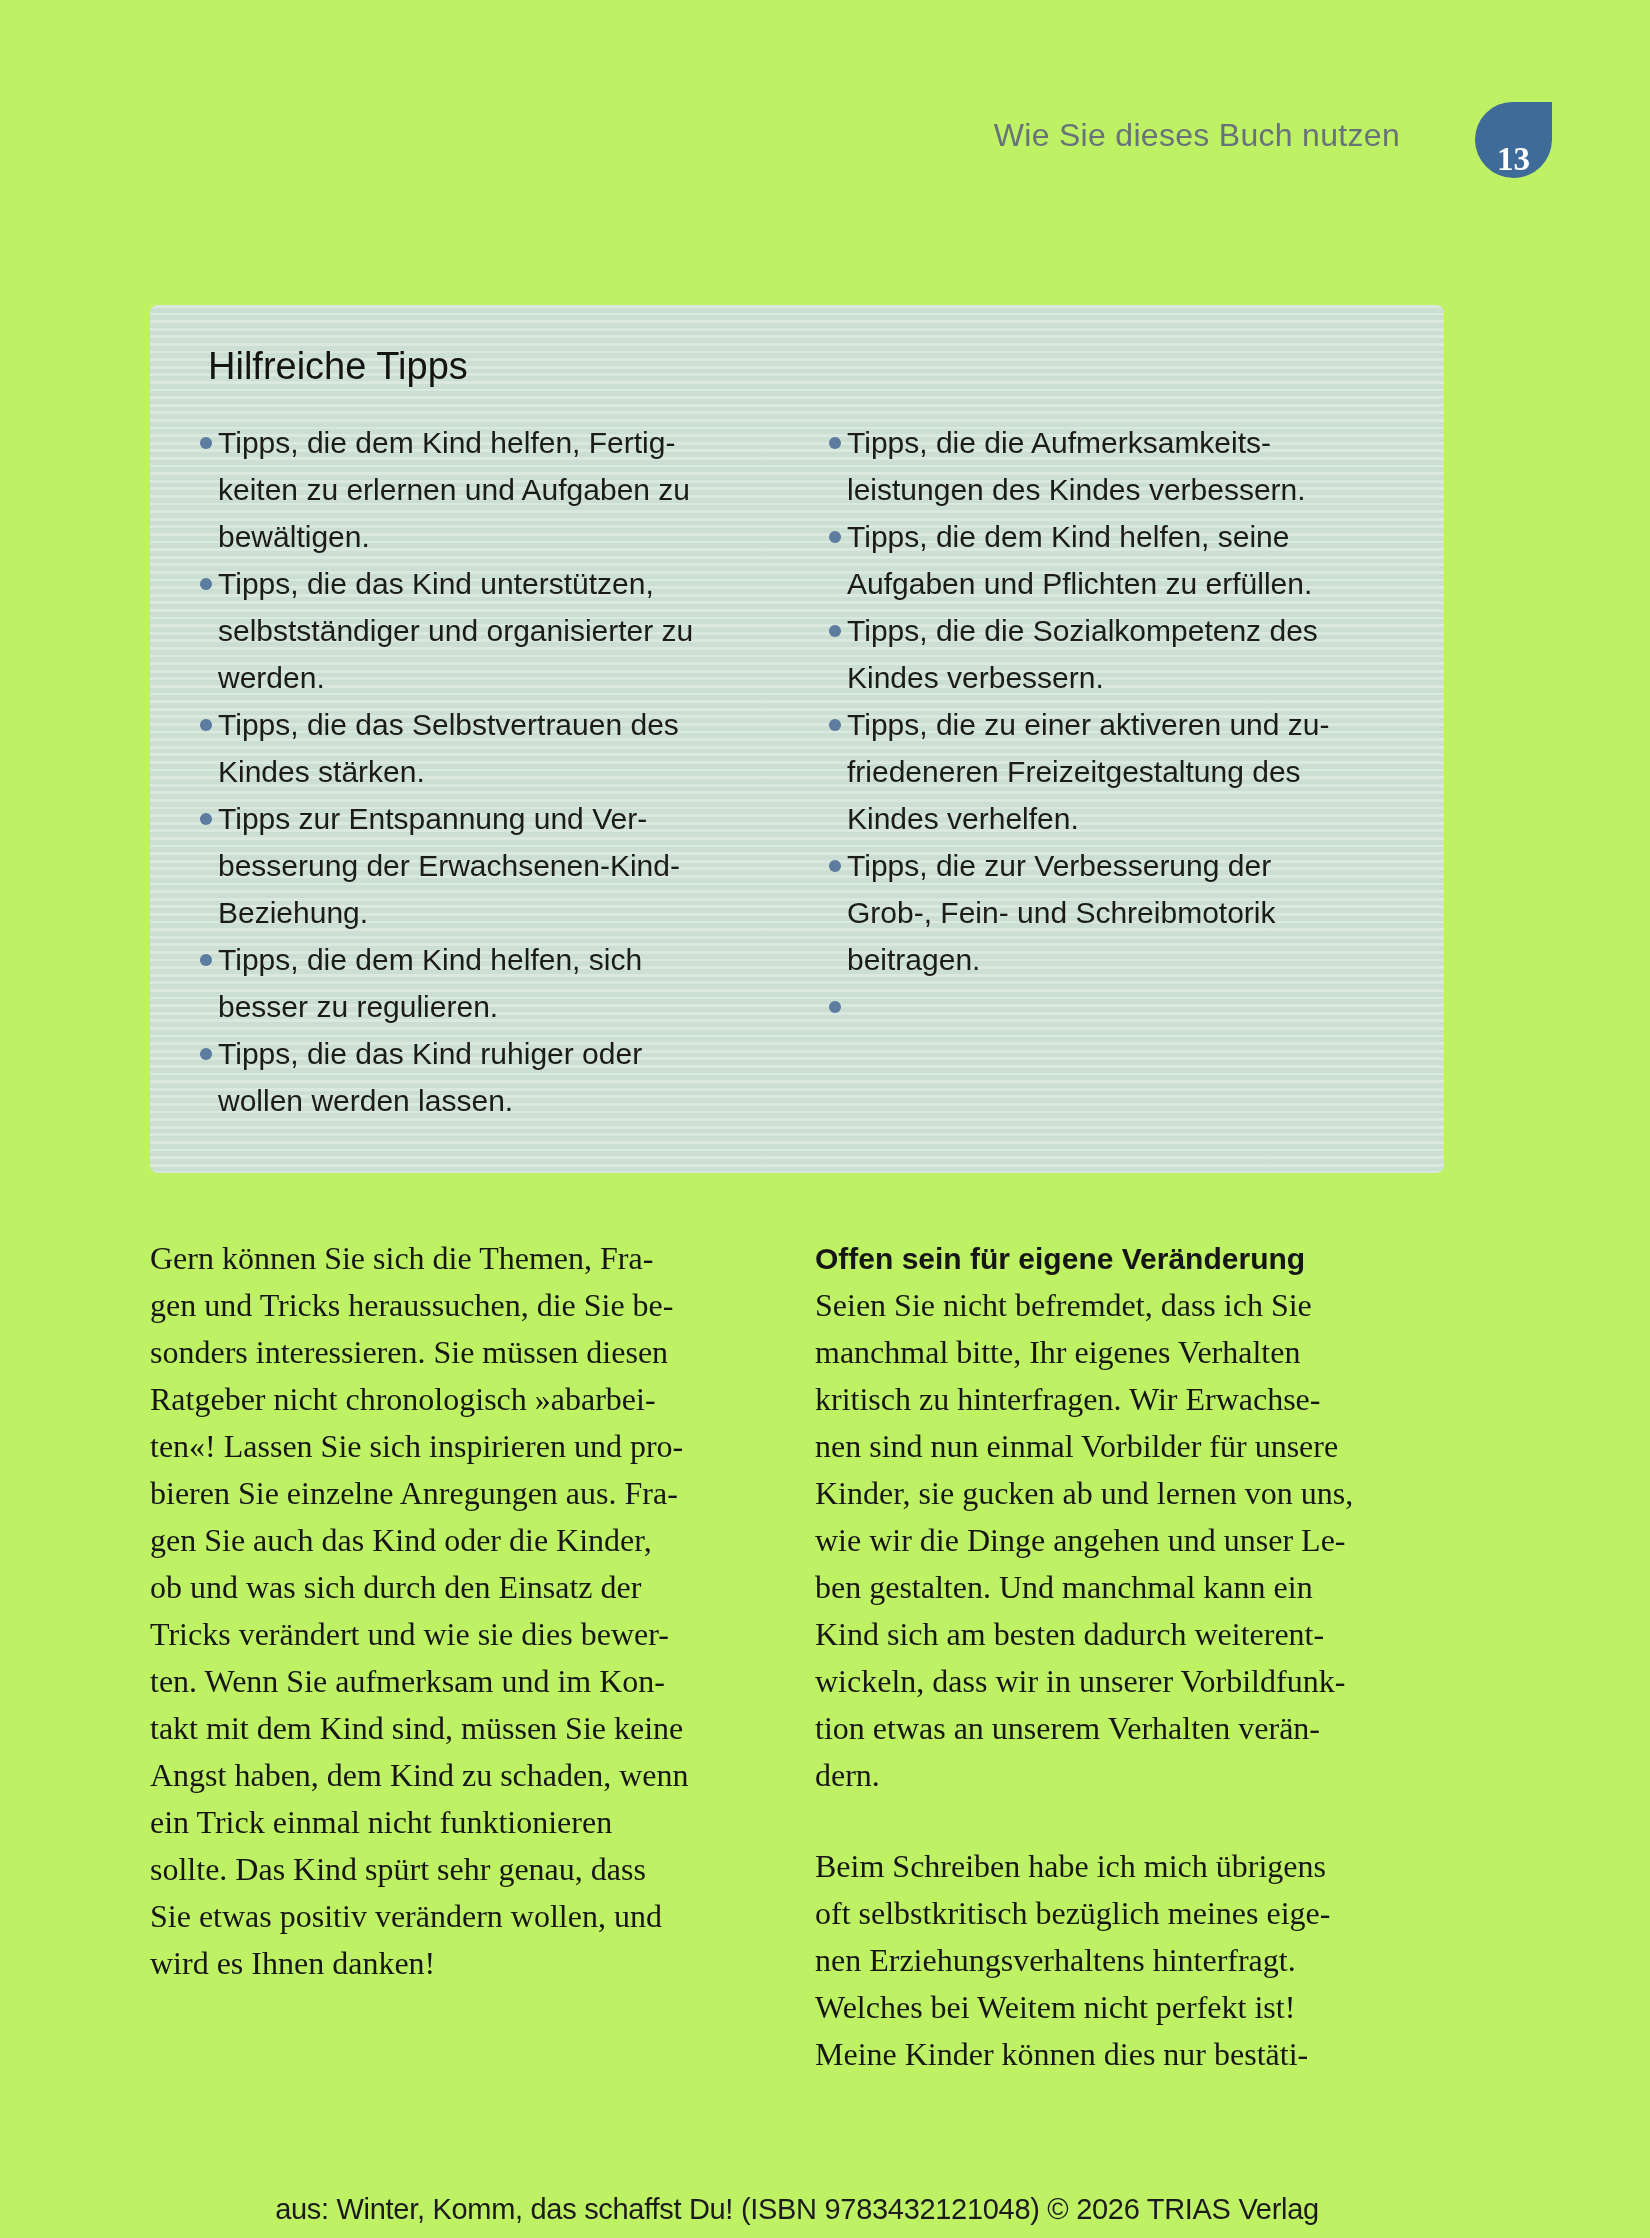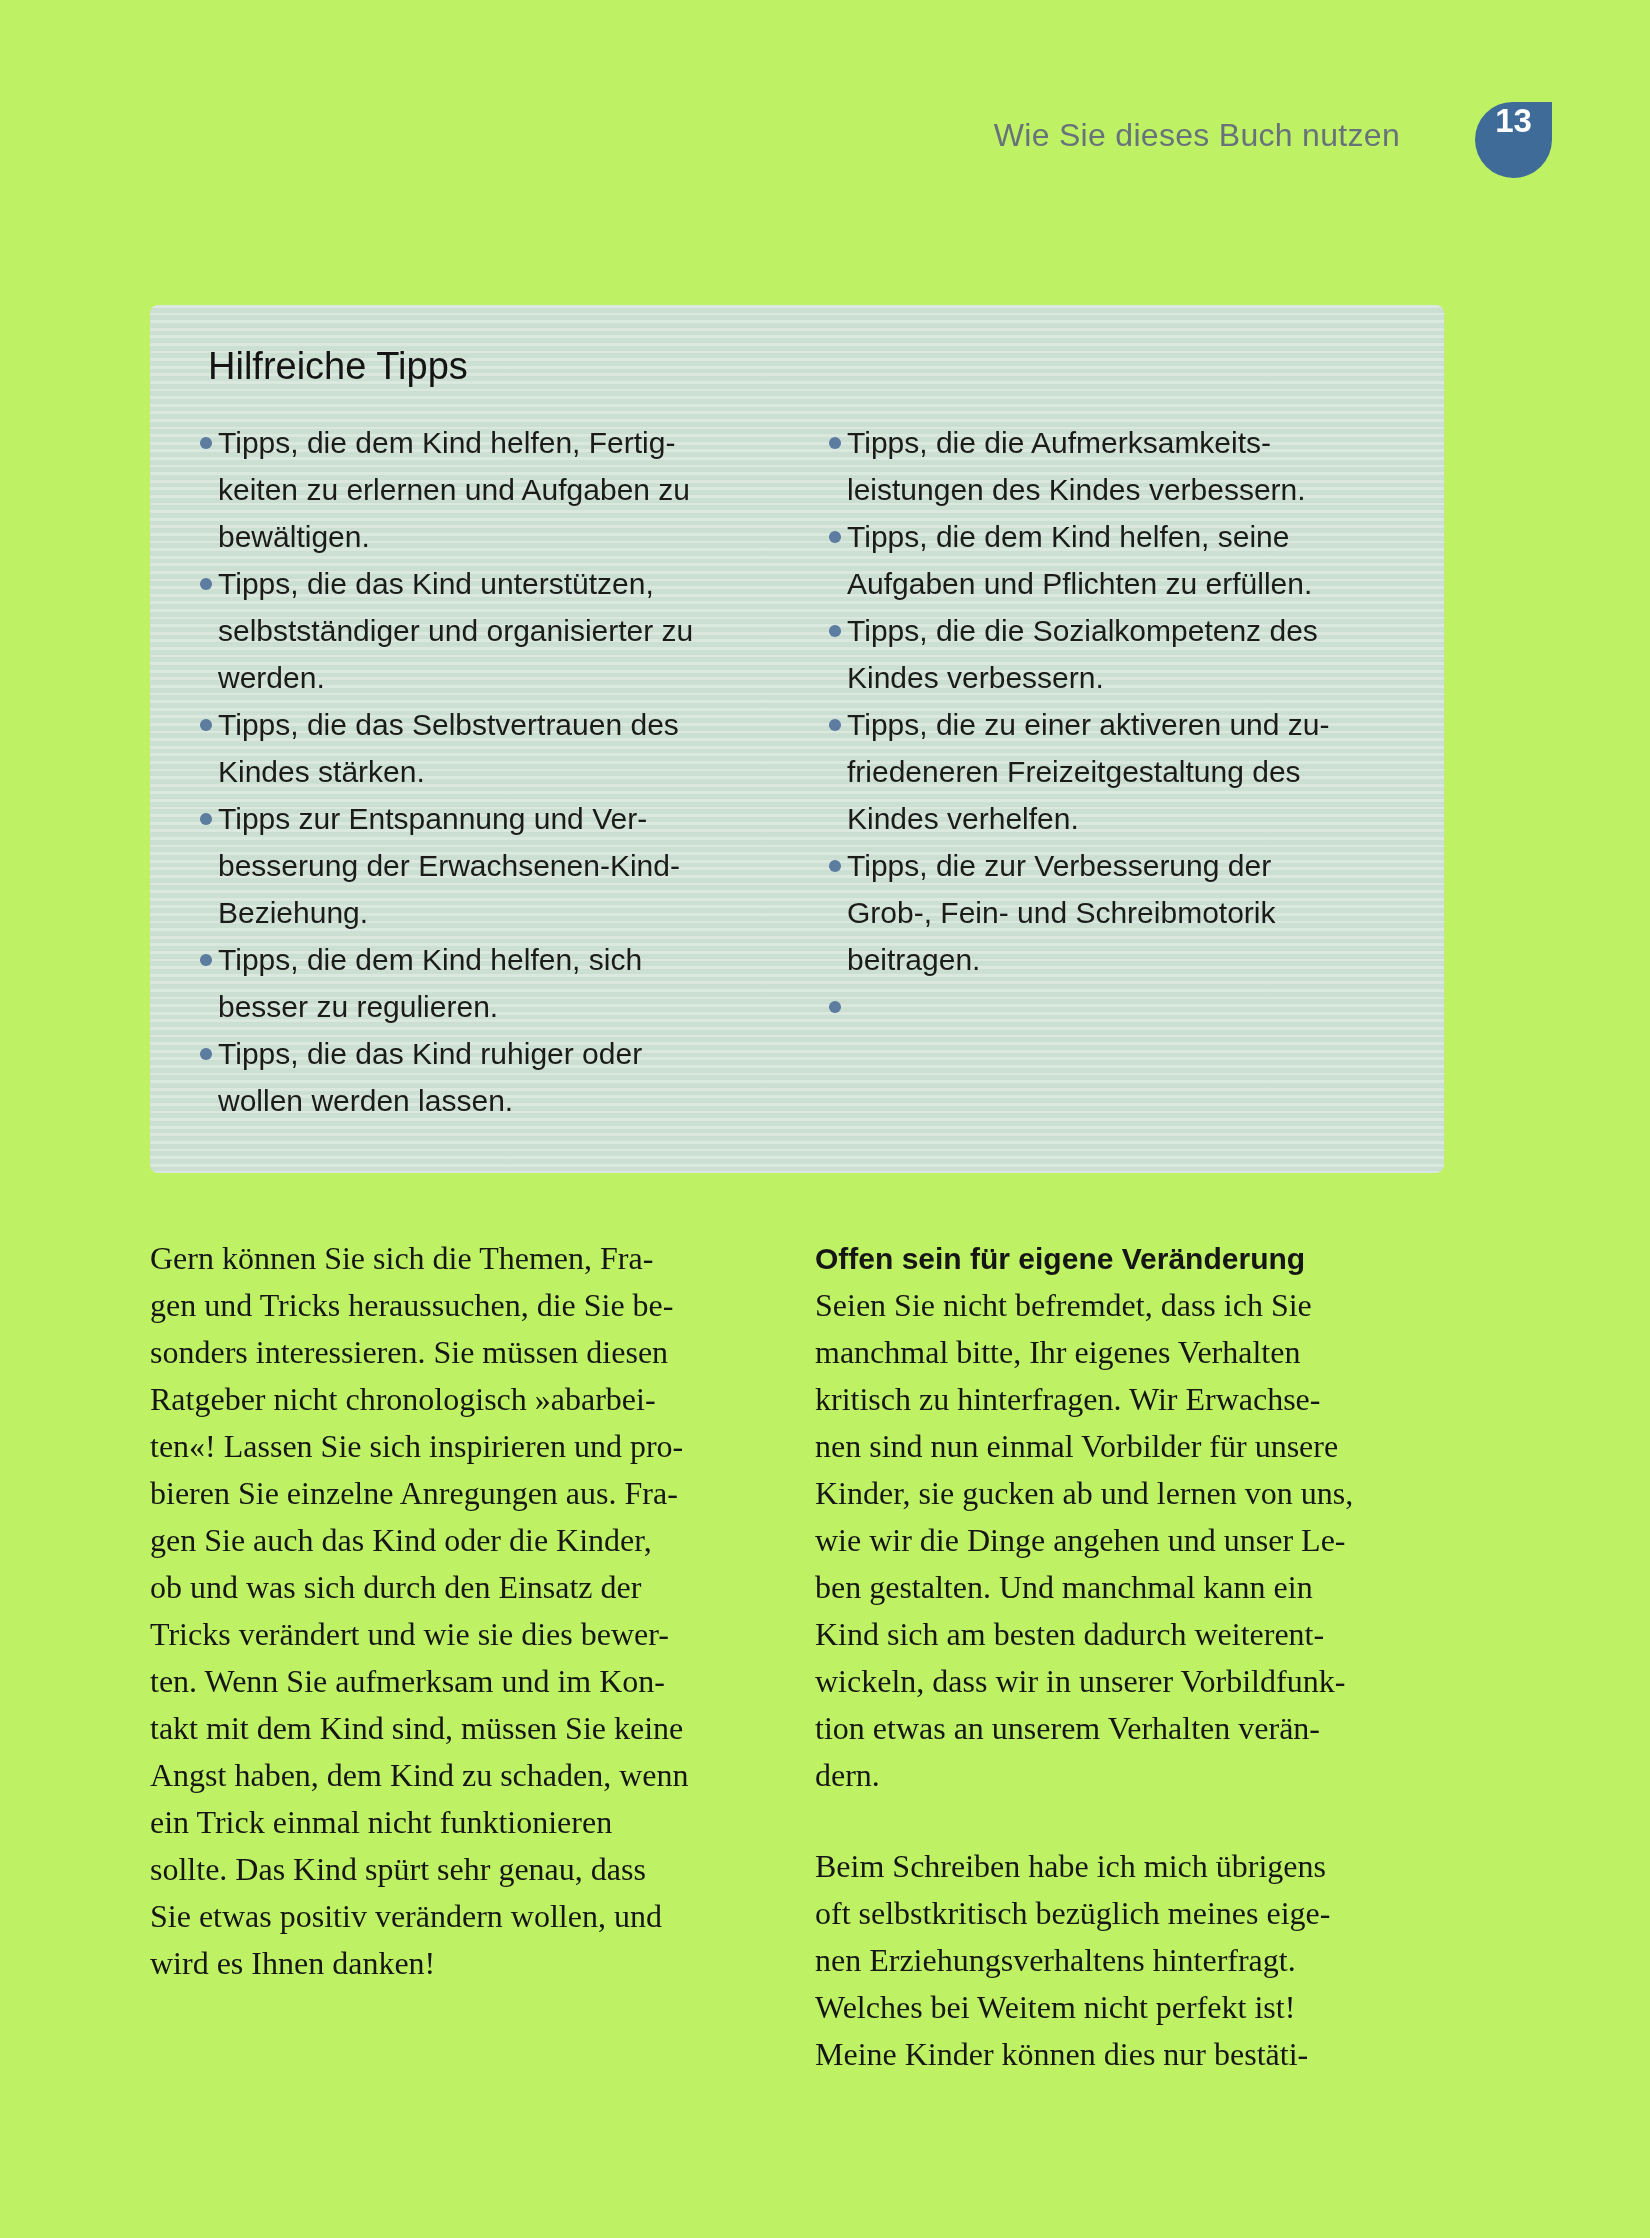--- a/index.html
+++ b/index.html
@@ -19,23 +19,23 @@
     font-size:32px;line-height:1.1;
     color:#68727b;
     letter-spacing:0.3px;
   }
   .page-badge{
     position:absolute;
     left:1475px;top:102px;
     width:77px;height:76px;
     background:#3f6b99;
     border-radius:39px 0 40px 40px;
-    display:flex;align-items:flex-start;justify-content:center;
+    display:flex;align-items:flex-end;justify-content:center;
     color:#ffffff;
-    font-size:33px;font-weight:700;
+    font-size:33px;font-weight:700;font-family:Liberation Serif, serif;
   }
 
   
   .tips-box{
     position:absolute;
     left:150px;top:305px;
     width:1294px;height:868px;
     background:#d0e2d6;
     background-image:repeating-linear-gradient(
       180deg,
@@ -213,15 +213,16 @@
 wickeln, dass wir in unserer Vorbildfunk-
 tion etwas an unserem Verhalten verän-
 dern.</p>
     <p class="body-par second multiline">Beim Schreiben habe ich mich übrigens
 oft selbstkritisch bezüglich meines eige-
 nen Erziehungsverhaltens hinterfragt.
 Welches bei Weitem nicht perfekt ist!
 Meine Kinder können dies nur bestäti-</p>
   </div>
 
+  <div class="footer-credit">aus: Winter, Komm, das schaffst Du! (ISBN 9783432121048) © 2026 TRIAS Verlag</div>
 
 </div>
 
 
 </body></html>

